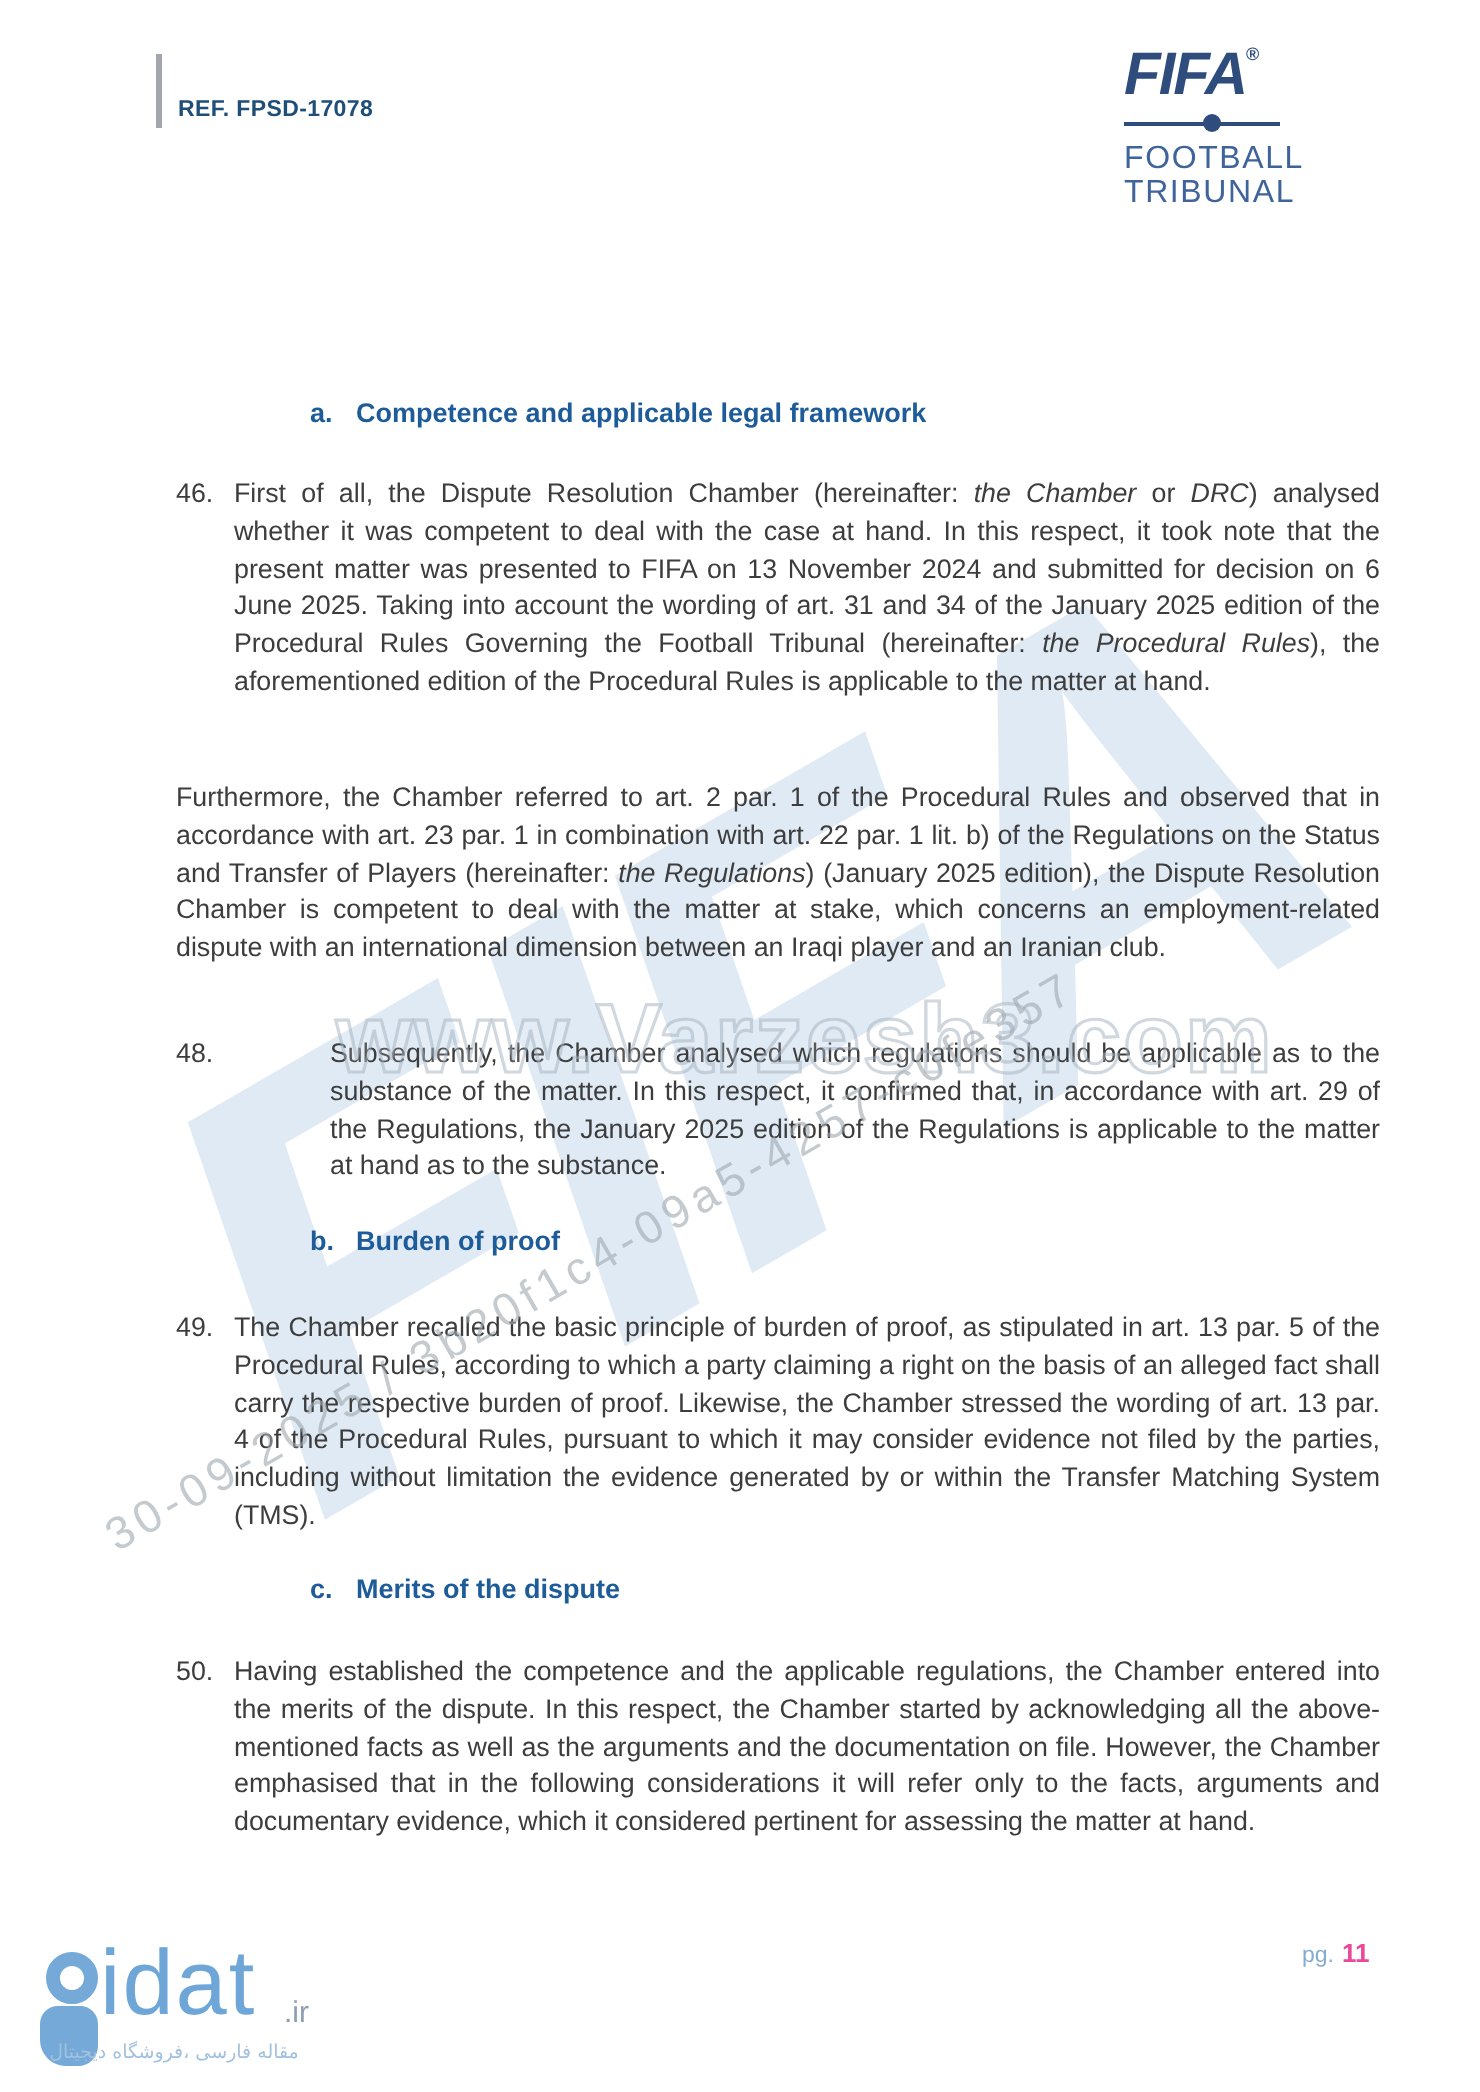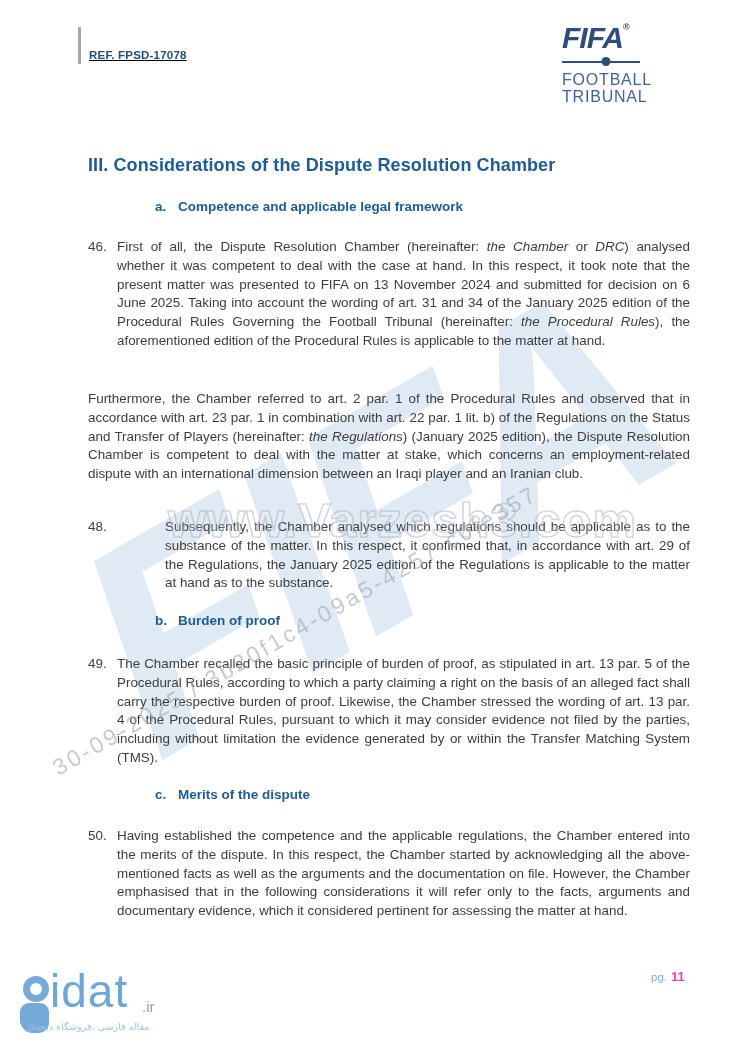--- a/index.html
+++ b/index.html
@@ -32,21 +32,21 @@
     left:168px;top:492px;
     font-size:49px;font-weight:700;letter-spacing:1px;
     color:rgba(255,255,255,0.15);
     -webkit-text-stroke:1.6px rgba(160,175,190,0.55);
     opacity:.9;
     z-index:3;
   }
   
   .ref{
     position:absolute;left:78px;top:27px;
-    display:flex;align-items:flex-end;z-index:2;text-decoration:underline;
+    display:flex;align-items:flex-end;z-index:2;
   }
   .ref-bar{width:3px;height:37px;background:#a3a7ab;margin-right:8px;}
   .ref-text{
     font-size:11.5px;font-weight:bold;color:#1f4e79;
     letter-spacing:.2px;padding-bottom:3px;
   }
   .logo{
     position:absolute;left:562px;top:23px;width:80px;z-index:2;
     color:#2e4d7d;
   }
@@ -125,21 +125,20 @@
   <div class="logo">
     <div class="logo-word"><span>FIFA</span><sup>®</sup></div>
     <div class="logo-line">
       <span class="logo-rule"></span>
       <span class="logo-dot"></span>
     </div>
     <div class="logo-sub">FOOTBALL</div>
     <div class="logo-sub">TRIBUNAL</div>
   </div>
 
-  <h1 class="title">III. Considerations of the Dispute Resolution Chamber</h1>
 
   <div class="subhead" id="sub-a">
     <span class="shl">a.</span>
     <span>Competence and applicable legal framework</span>
   </div>
 
   <div class="para" id="p46">
     <span class="num">46.</span>
     <div class="ptxt"><span>First of all, the Dispute Resolution Chamber (hereinafter: </span><span class="it">the Chamber</span><span> or </span><span class="it">DRC</span><span>) analysed whether it was competent to deal with the case at hand. In this respect, it took note that the present matter was presented to FIFA on 13 November 2024 and submitted for decision on 6 June 2025. Taking into account the wording of art. 31 and 34 of the January 2025 edition of the Procedural Rules Governing the Football Tribunal (hereinafter: </span><span class="it">the Procedural Rules</span><span>), the aforementioned edition of the Procedural Rules is applicable to the matter at hand.</span></div>
   </div>

